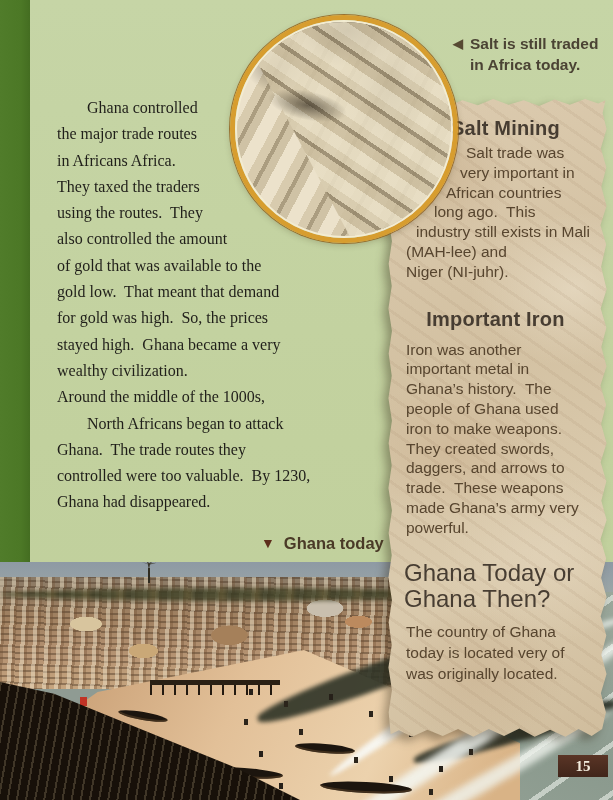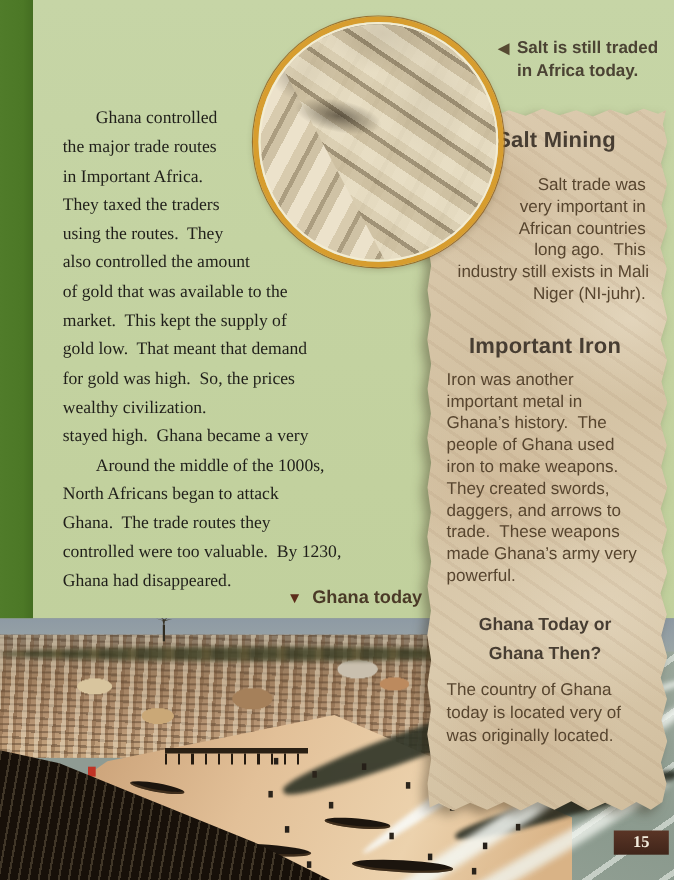--- a/index.html
+++ b/index.html
@@ -64,24 +64,24 @@
       radial-gradient(140px 100px at 30% 55%, rgba(201,174,140,.5), transparent 70%),
       radial-gradient(160px 120px at 75% 72%, rgba(228,214,189,.6), transparent 70%),
       radial-gradient(130px 100px at 40% 90%, rgba(198,172,138,.45), transparent 70%),
       linear-gradient(160deg,#dccbaf 0%, #d3c1a2 40%, #dbcbae 70%, #d0bd9d 100%);
   }
   .side-title { margin:0; font-size:20px; font-weight:600; letter-spacing:.2px;
     color:#473d32; line-height:26px; }
   .h-salt { text-align:center; padding-left:20px; }
   .h-iron { text-align:center; margin-top:24px; }
   .h-ghana { margin-top:22px; }
-  .h-ghana .h-line { text-align:center; font-size:16px; font-weight:700; color:#473d32; line-height:26px; }
+  .h-ghana .h-line { font-size:24px; font-weight:400; color:#473d32; line-height:26px; }
   .side-body { color:#57452f; font-size:15.5px; line-height:19.8px; }
   .side-body .line { white-space:pre; padding-left:2px; }
-  .salt-body { margin-top:18px;text-align:right; }
+  .salt-body { margin-top:2px; }
   .salt-body .line:nth-child(1){ padding-left:62px; }
   .salt-body .line:nth-child(2){ padding-left:56px; }
   .salt-body .line:nth-child(3){ padding-left:42px; }
   .salt-body .line:nth-child(4){ padding-left:30px; }
   .salt-body .line:nth-child(5){ padding-left:12px; }
   .iron-body { margin-top:8px; }
   .ghana-body { margin-top:9px; line-height:21px; }
 
   
   .photo { position:absolute; left:0; top:562px; width:613px; height:238px; overflow:hidden;
@@ -169,30 +169,29 @@
 </head>
 <body>
 
 <div class="page">
 
   <div class="green-bar"></div>
 
   <div class="main-text">
       <div class="text-line">Ghana controlled</div>
       <div class="text-line">the major trade routes</div>
-      <div class="text-line">in Important Africa.</div>
+      <div class="text-line">in Africans Africa.</div>
       <div class="text-line">They taxed the traders</div>
       <div class="text-line">using the routes.  They</div>
       <div class="text-line">also controlled the amount</div>
       <div class="text-line">of gold that was available to the</div>
-      <div class="text-line">market.  This kept the supply of</div>
       <div class="text-line">gold low.  That meant that demand</div>
       <div class="text-line">for gold was high.  So, the prices</div>
+      <div class="text-line">stayed high.  Ghana became a very</div>
       <div class="text-line">wealthy civilization.</div>
-      <div class="text-line">stayed high.  Ghana became a very</div>
       <div class="text-line">Around the middle of the 1000s,</div>
       <div class="text-line">North Africans began to attack</div>
       <div class="text-line">Ghana.  The trade routes they</div>
       <div class="text-line">controlled were too valuable.  By 1230,</div>
       <div class="text-line">Ghana had disappeared.</div>
     </div>
 
   <div class="photo">
     <div class="ph sky"></div>
     <div class="ph mountains"></div>
@@ -223,20 +222,21 @@
 
   <div class="parchment">
     <div class="clip">
       <h3 class="side-title h-salt">Salt Mining</h3>
       <div class="side-body salt-body">
           <div class="line">Salt trade was</div>
           <div class="line">very important in</div>
           <div class="line">African countries</div>
           <div class="line">long ago.  This</div>
           <div class="line">industry still exists in Mali</div>
+          <div class="line">(MAH-lee) and</div>
           <div class="line">Niger (NI-juhr).</div>
         </div>
 
       <h3 class="side-title h-iron">Important Iron</h3>
       <div class="side-body iron-body">
           <div class="line">Iron was another</div>
           <div class="line">important metal in</div>
           <div class="line">Ghana’s history.  The</div>
           <div class="line">people of Ghana used</div>
           <div class="line">iron to make weapons.</div>

